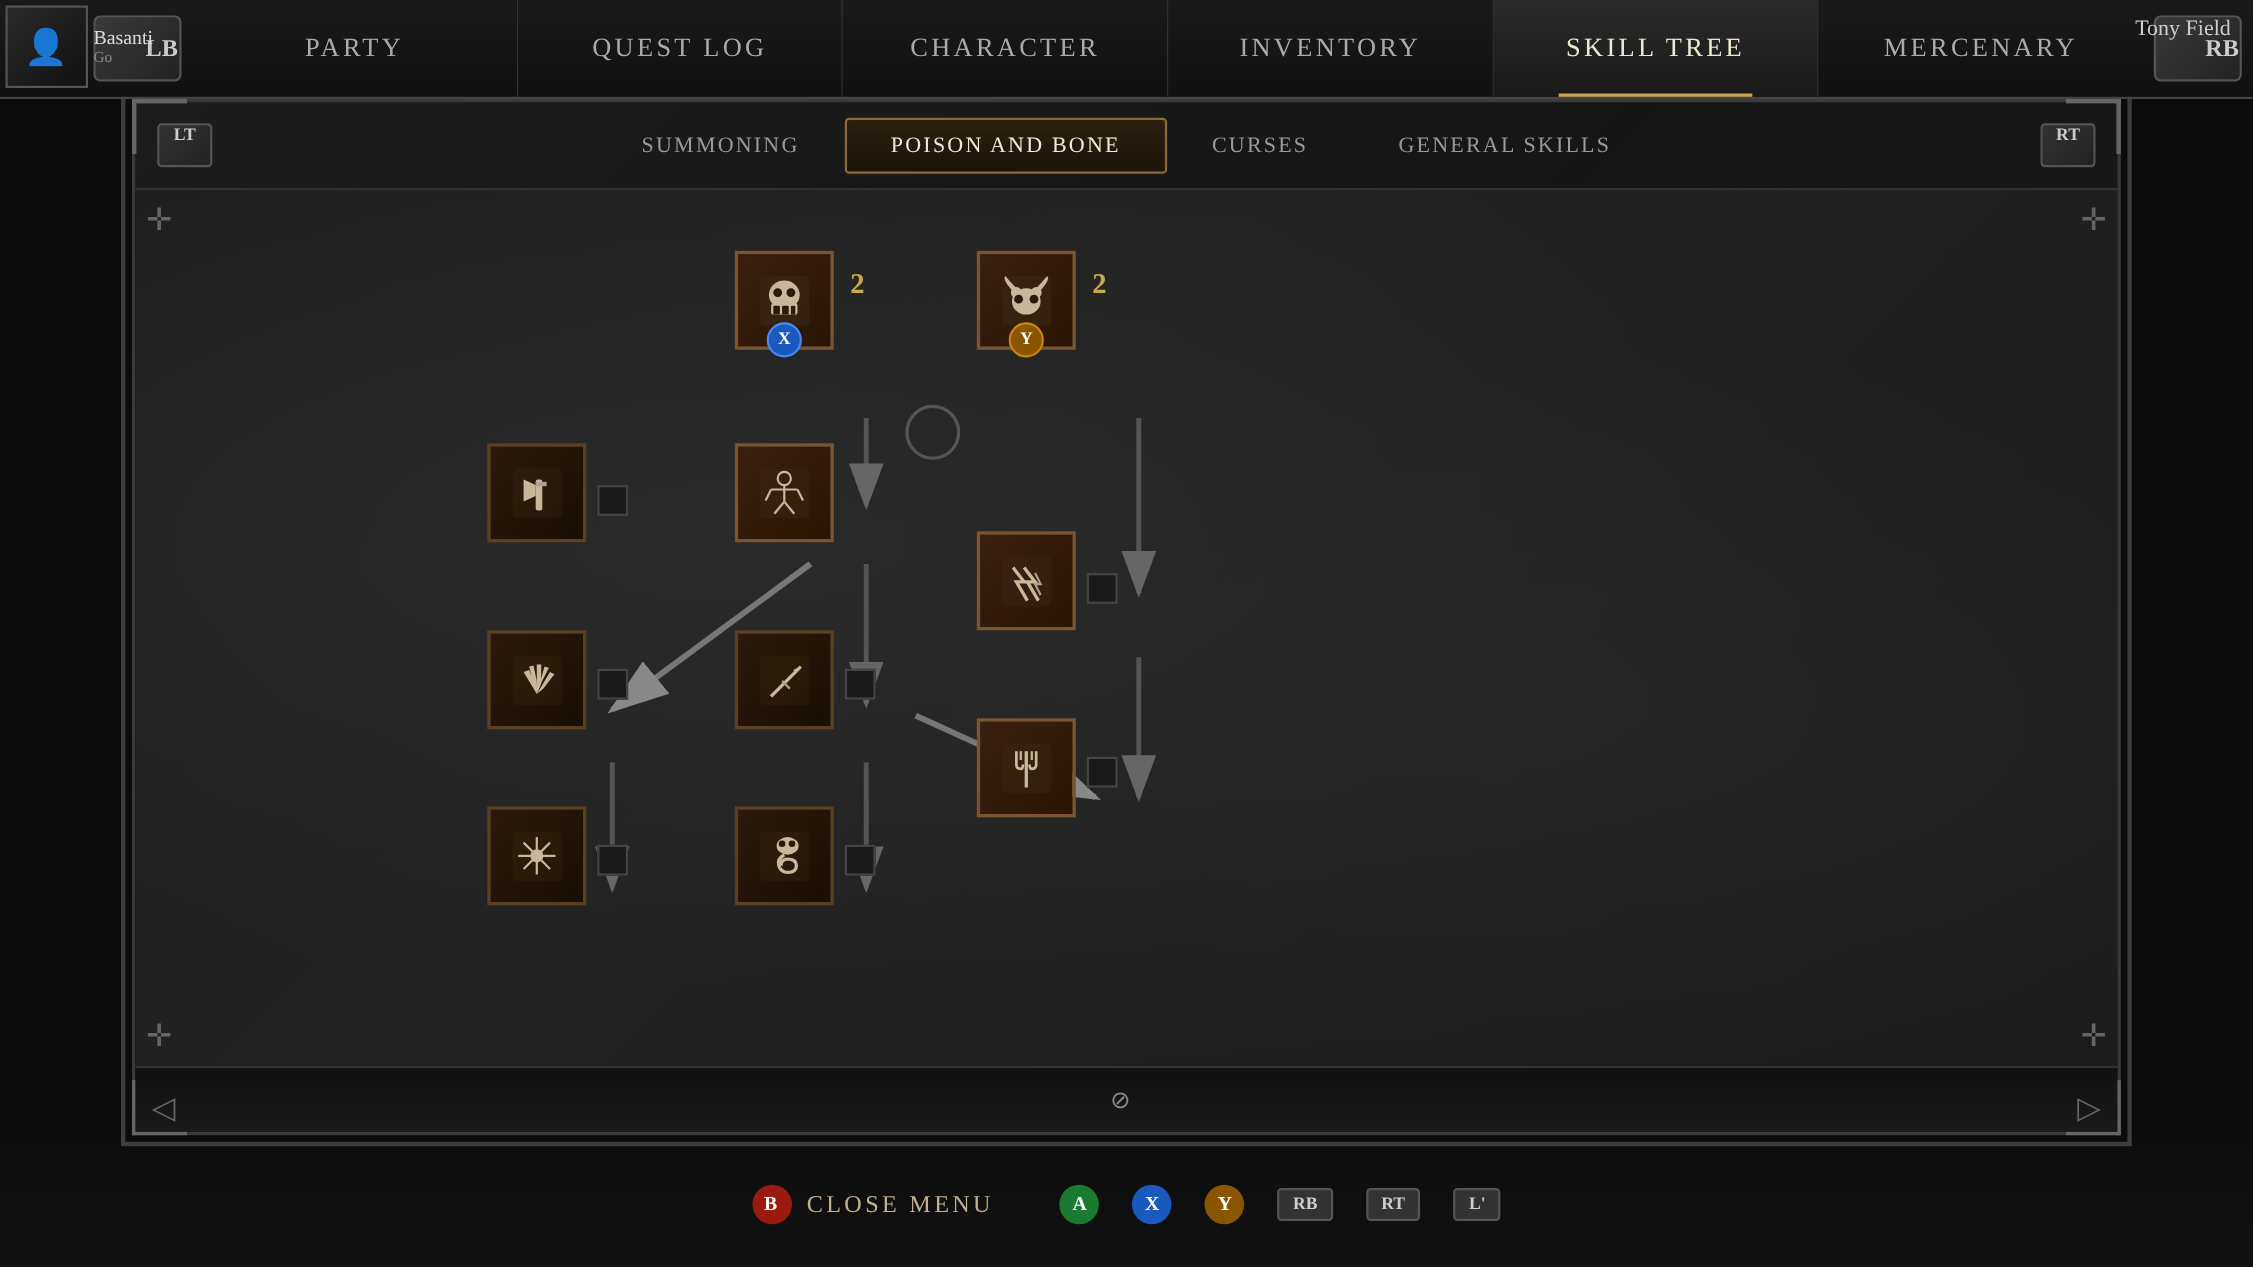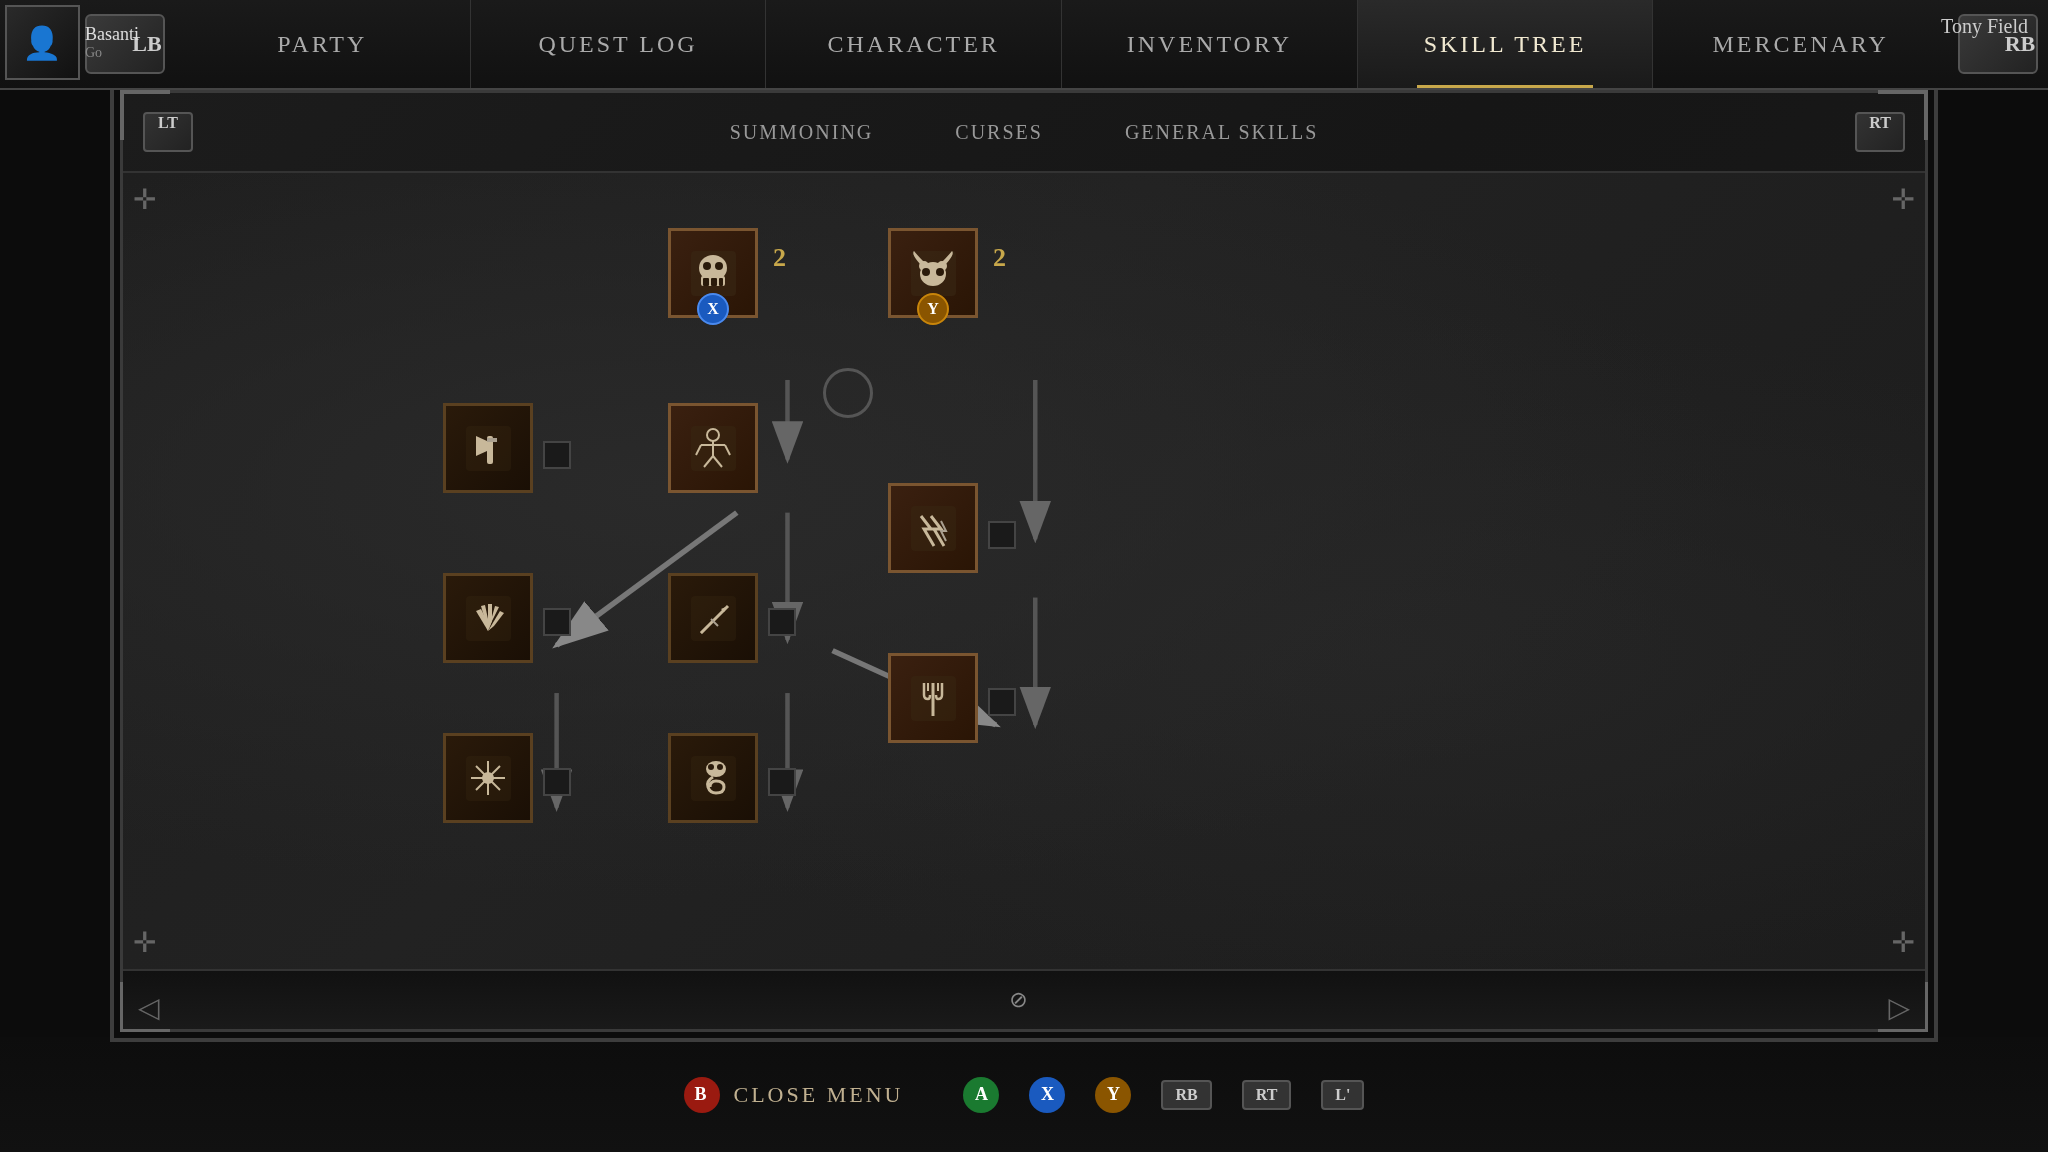--- a/index.html
+++ b/index.html
@@ -435,20 +435,23 @@
   <div class="left-panel"></div>
 
   <div class="sub-tabs">
     <div class="lt-btn">
       <span>LT</span>
     </div>
 
     <div class="sub-tab">
       <span>Summoning</span>
     </div>
+    <div class="sub-tab active">
+      <span>Poison and Bone</span>
+    </div>
     <div class="sub-tab">
       <span>Curses</span>
     </div>
     <div class="sub-tab">
       <span>General Skills</span>
     </div>
 
     <div class="rt-btn">
       <span>RT</span>
     </div>

